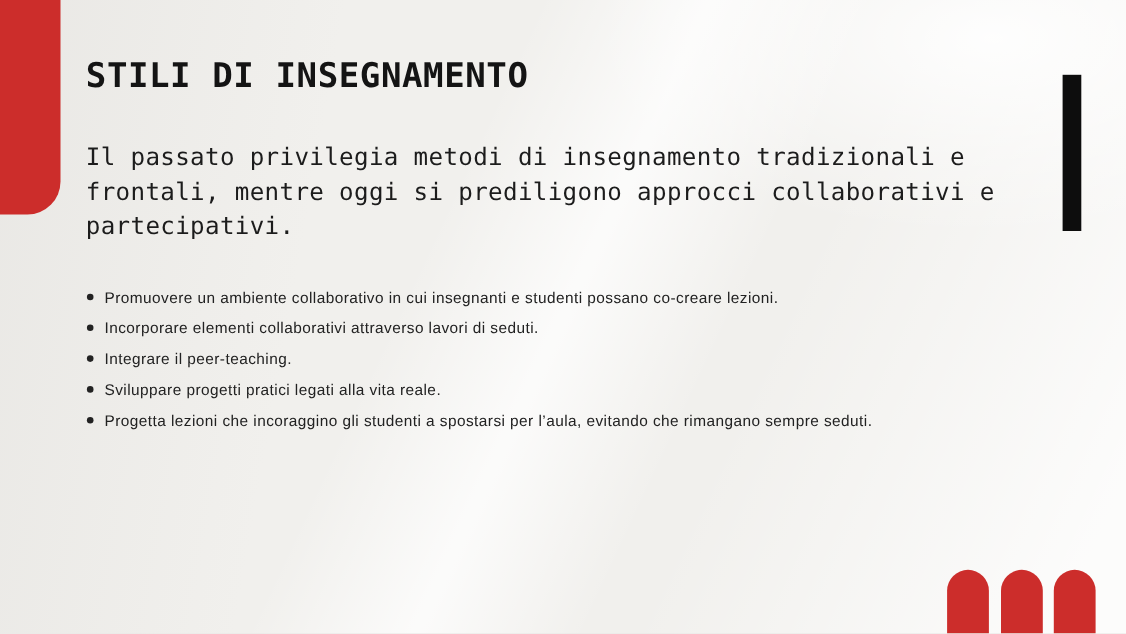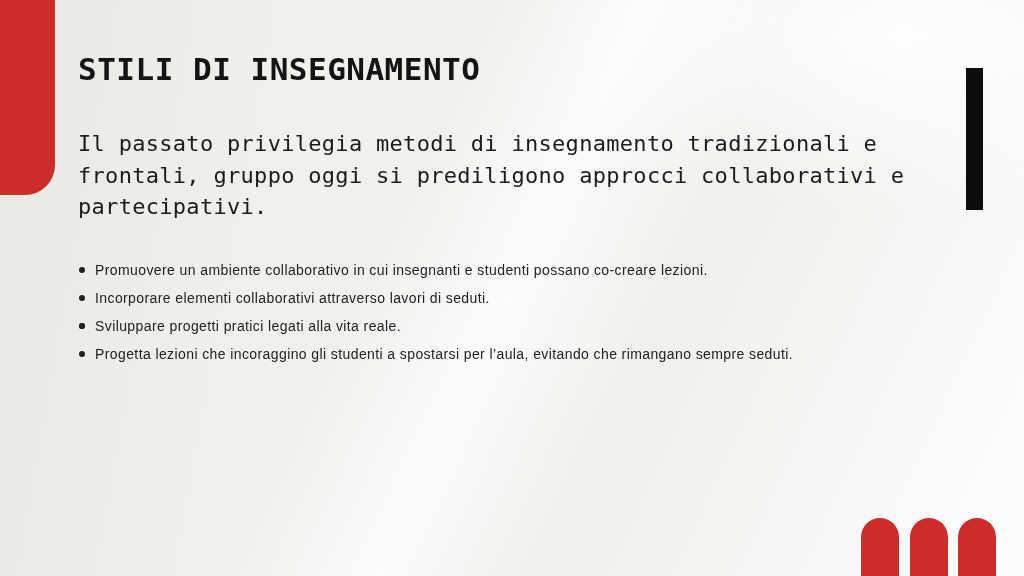--- a/index.html
+++ b/index.html
@@ -94,33 +94,34 @@
 <div class="slide">
 
   <div class="corner-red"></div>
   <div class="black-bar"></div>
   <div class="pill pill-1"></div>
   <div class="pill pill-2"></div>
   <div class="pill pill-3"></div>
 
   <h1 class="title">STILI DI INSEGNAMENTO</h1>
 
-  <p class="intro">Il passato privilegia metodi di insegnamento tradizionali e frontali, gruppo oggi si prediligono approcci collaborativi e partecipativi.</p>
+  <p class="intro">Il passato privilegia metodi di insegnamento tradizionali e frontali, mentre oggi si prediligono approcci collaborativi e partecipativi.</p>
 
   <ul class="bullet-list">
     <li>
       <span class="dot"></span>
       <span>Promuovere un ambiente collaborativo in cui insegnanti e studenti possano co-creare lezioni.</span>
     </li>
     <li>
       <span class="dot"></span>
       <span>Incorporare elementi collaborativi attraverso lavori di seduti.</span>
     </li>
     <li>
       <span class="dot"></span>
+      <span>Integrare il peer-teaching.</span>
     </li>
     <li>
       <span class="dot"></span>
       <span>Sviluppare progetti pratici legati alla vita reale.</span>
     </li>
     <li>
       <span class="dot"></span>
       <span>Progetta lezioni che incoraggino gli studenti a spostarsi per l’aula, evitando che rimangano sempre seduti.</span>
     </li>
   </ul>

